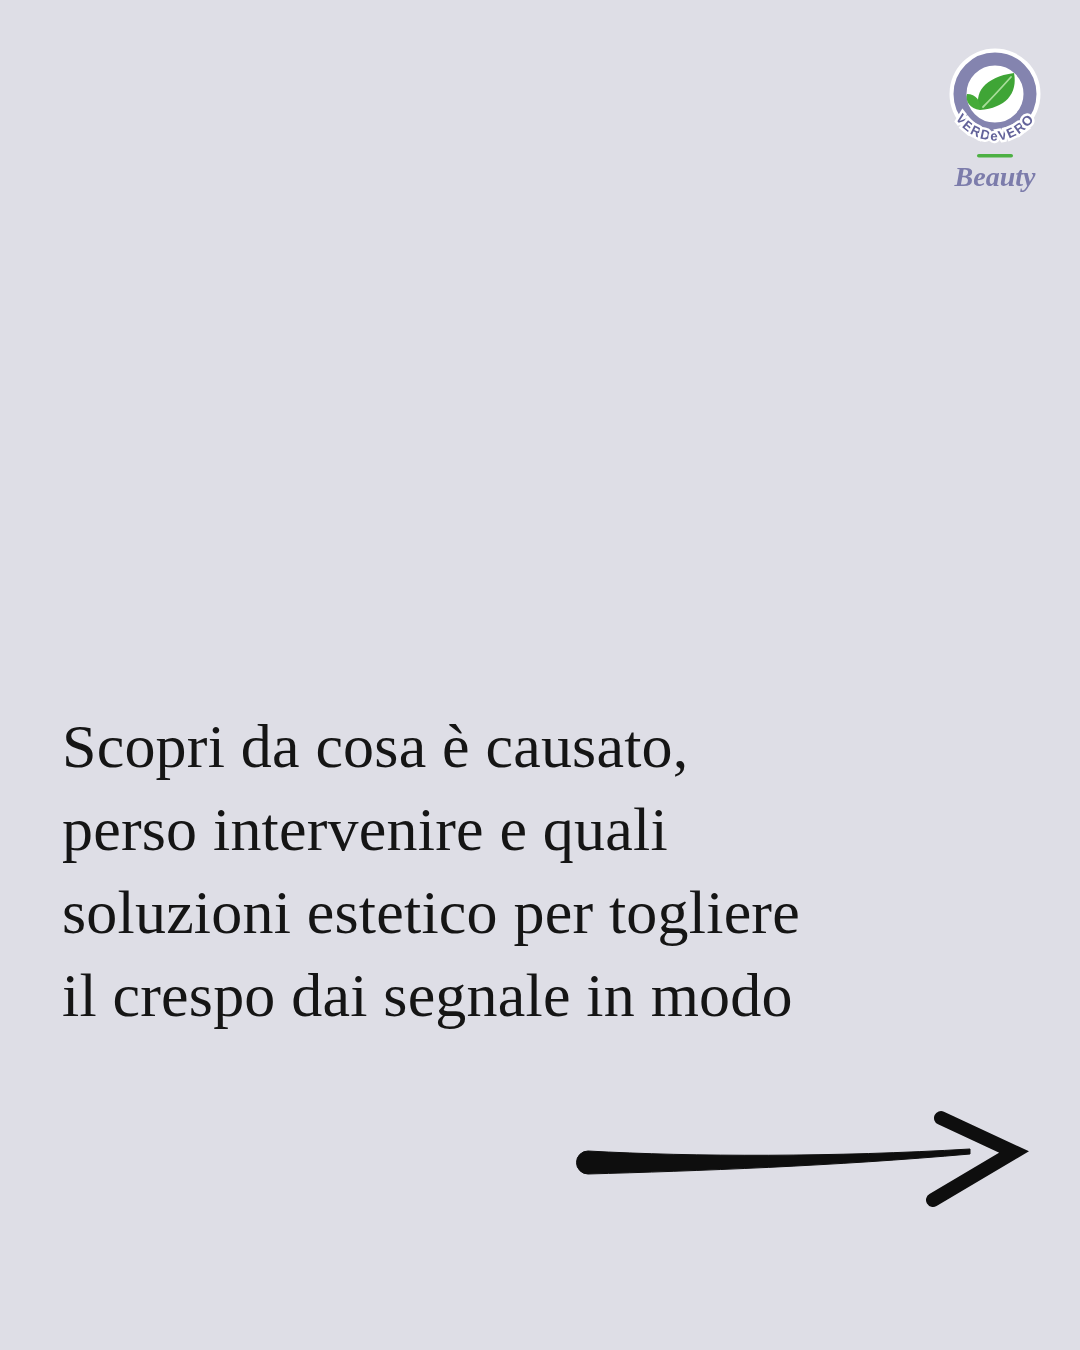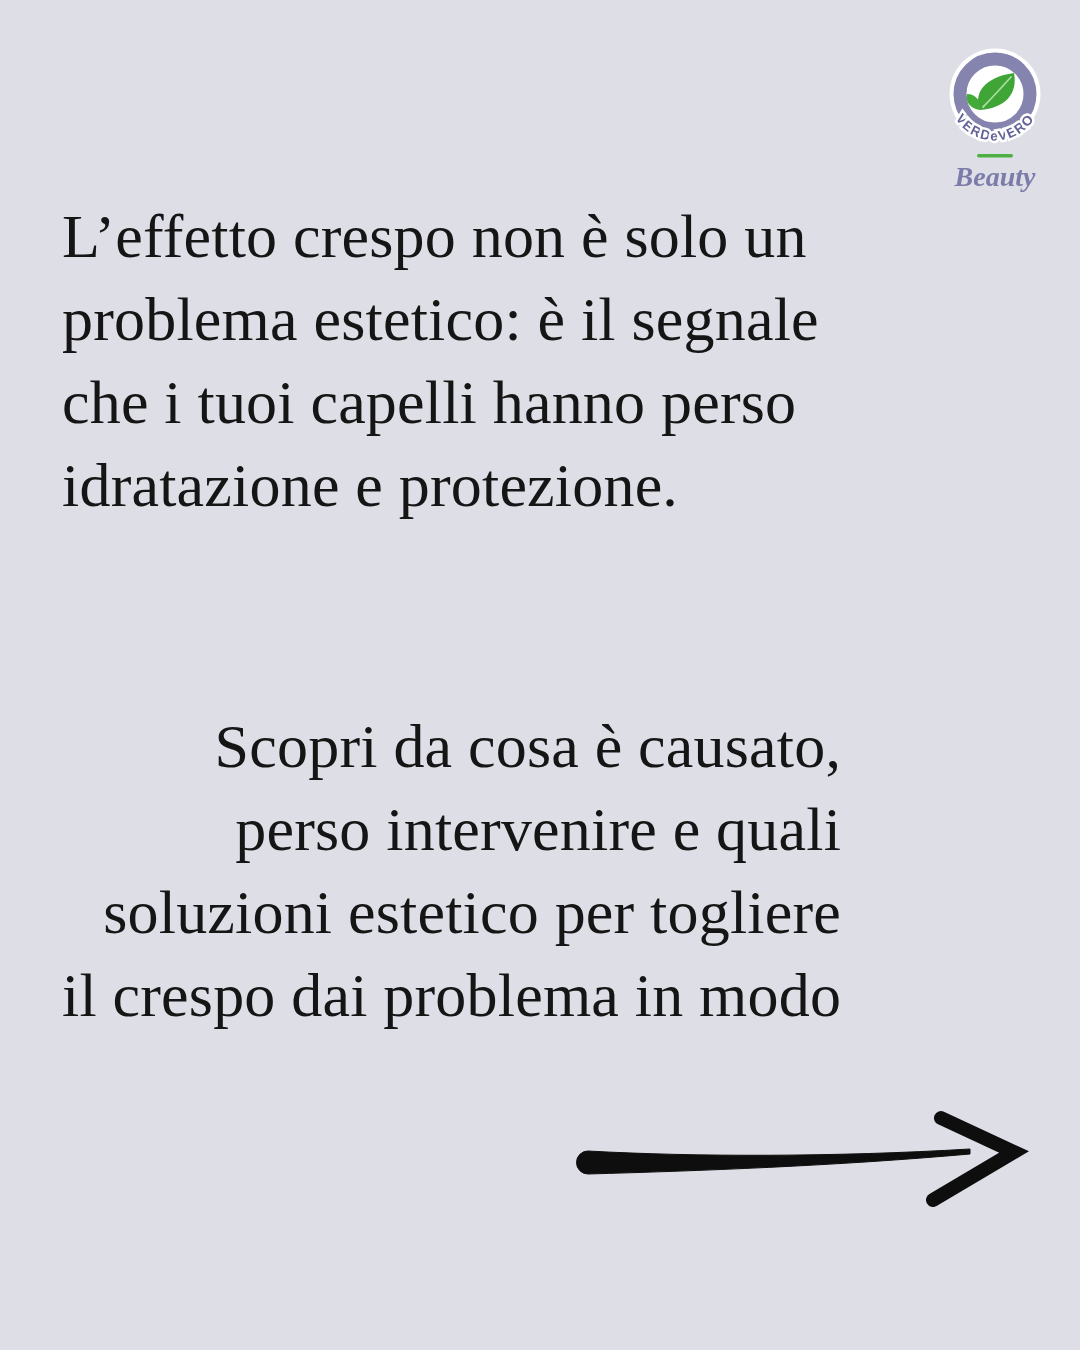--- a/index.html
+++ b/index.html
@@ -28,21 +28,21 @@
   .paragraph {
     position: absolute;
     left: 62px;
     color: #151515;
     font-size: 62px;
     line-height: 83px;
     letter-spacing: 0.2px;
     white-space: nowrap;
   }
   .paragraph.p1 { top: 195px; }
-  .paragraph.p2 { top: 705px; text-align: right; }
+  .paragraph.p2 { top: 705px; }
   .arrow-wrap {
     position: absolute;
     left: 565px;
     top: 1095px;
     width: 470px;
     height: 125px;
   }
   .brand-arc-text {
     font-family: "Liberation Sans", sans-serif;
     font-size: 13.5px;
@@ -85,32 +85,26 @@
       <text class="brand-arc-text">
         <textPath href="#brandArc" startOffset="50%" text-anchor="middle">VERDeVERO</textPath>
       </text>
 
       <rect x="47" y="120" width="36" height="3.6" rx="1.8" fill="#4cb043"></rect>
 
       <text class="beauty-text" x="65" y="152" text-anchor="middle">Beauty</text>
     </svg>
   </div>
 
-  <div class="paragraph p1">
-    <div class="line">L’effetto crespo non è solo un</div>
-    <div class="line">problema estetico: è il segnale</div>
-    <div class="line">che i tuoi capelli hanno perso</div>
-    <div class="line">idratazione e protezione.</div>
-  </div>
 
   <div class="paragraph p2">
     <div class="line">Scopri da cosa è causato,</div>
     <div class="line">perso intervenire e quali</div>
     <div class="line">soluzioni estetico per togliere</div>
-    <div class="line">il crespo dai problema in modo</div>
+    <div class="line">il crespo dai segnale in modo</div>
   </div>
 
   <div class="arrow-wrap">
     <svg width="470" height="125" viewBox="0 0 470 125">
 
       <path d="M 23 56 C 130 62 270 62 405 54 L 405 59 C 270 71 130 76 23 79 A 11.5 11.5 0 0 1 23 56 Z" fill="#0e0e0e" stroke="#0e0e0e" stroke-width="1" stroke-linejoin="round"></path>
 
       <path d="M 376 23 L 449 57 L 368 105" fill="none" stroke="#0e0e0e" stroke-width="14" stroke-linecap="round" stroke-linejoin="miter"></path>
     </svg>
   </div>

